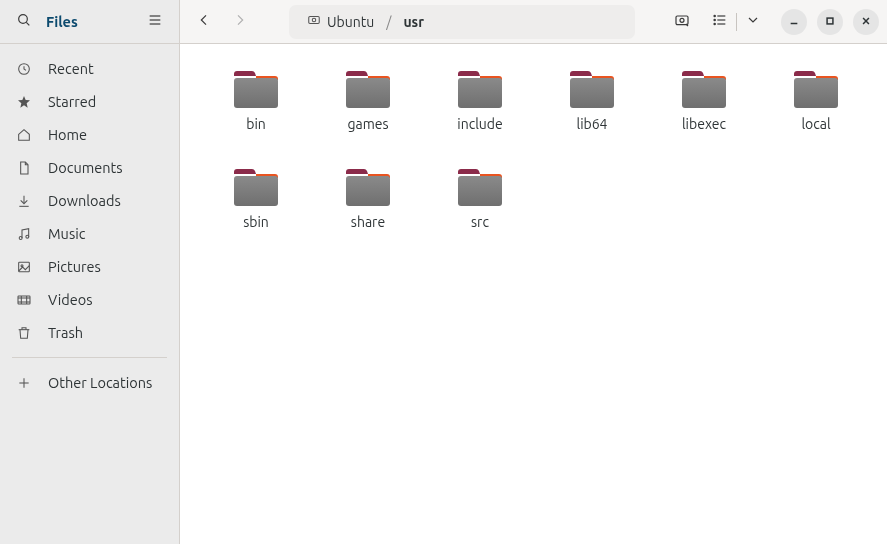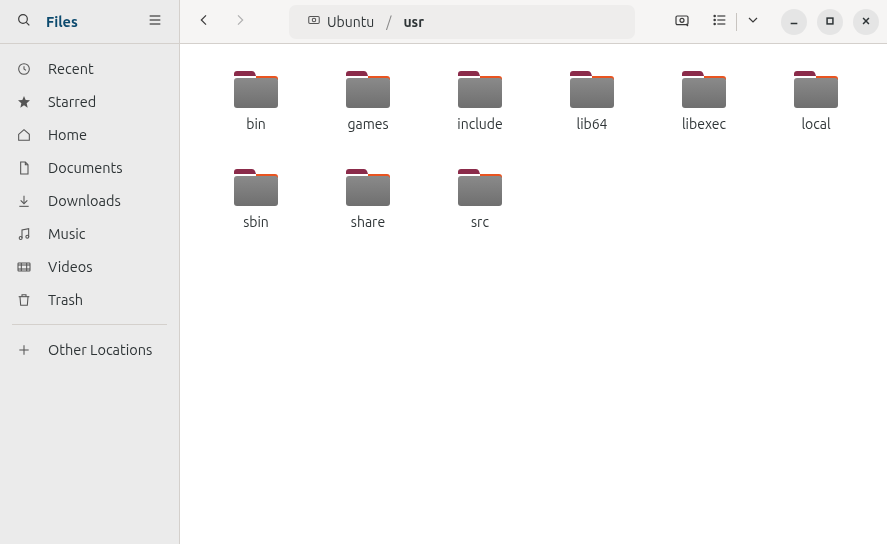--- a/index.html
+++ b/index.html
@@ -332,20 +332,30 @@
             <path d="M9 18 V6 L19 4 V16"></path>
             <circle cx="7" cy="18" r="2.2"></circle>
             <circle cx="17" cy="16" r="2.2"></circle>
           </svg>
         </span>
       <span class="side-label">Music</span>
     </div>
     <div class="side-item">
       <span class="side-icon">
           <svg viewBox="0 0 24 24">
+            <rect x="4" y="5" width="16" height="14" rx="1"></rect>
+            <circle cx="9" cy="10" r="1.5"></circle>
+            <polyline points="4 18 10 12 14 16 20 10"></polyline>
+          </svg>
+        </span>
+      <span class="side-label">Pictures</span>
+    </div>
+    <div class="side-item">
+      <span class="side-icon">
+          <svg viewBox="0 0 24 24">
             <rect x="3" y="6" width="18" height="12" rx="1"></rect>
             <line x1="3" y1="9" x2="21" y2="9"></line>
             <line x1="3" y1="15" x2="21" y2="15"></line>
             <line x1="8" y1="6" x2="8" y2="18"></line>
             <line x1="16" y1="6" x2="16" y2="18"></line>
           </svg>
         </span>
       <span class="side-label">Videos</span>
     </div>
     <div class="side-item">

